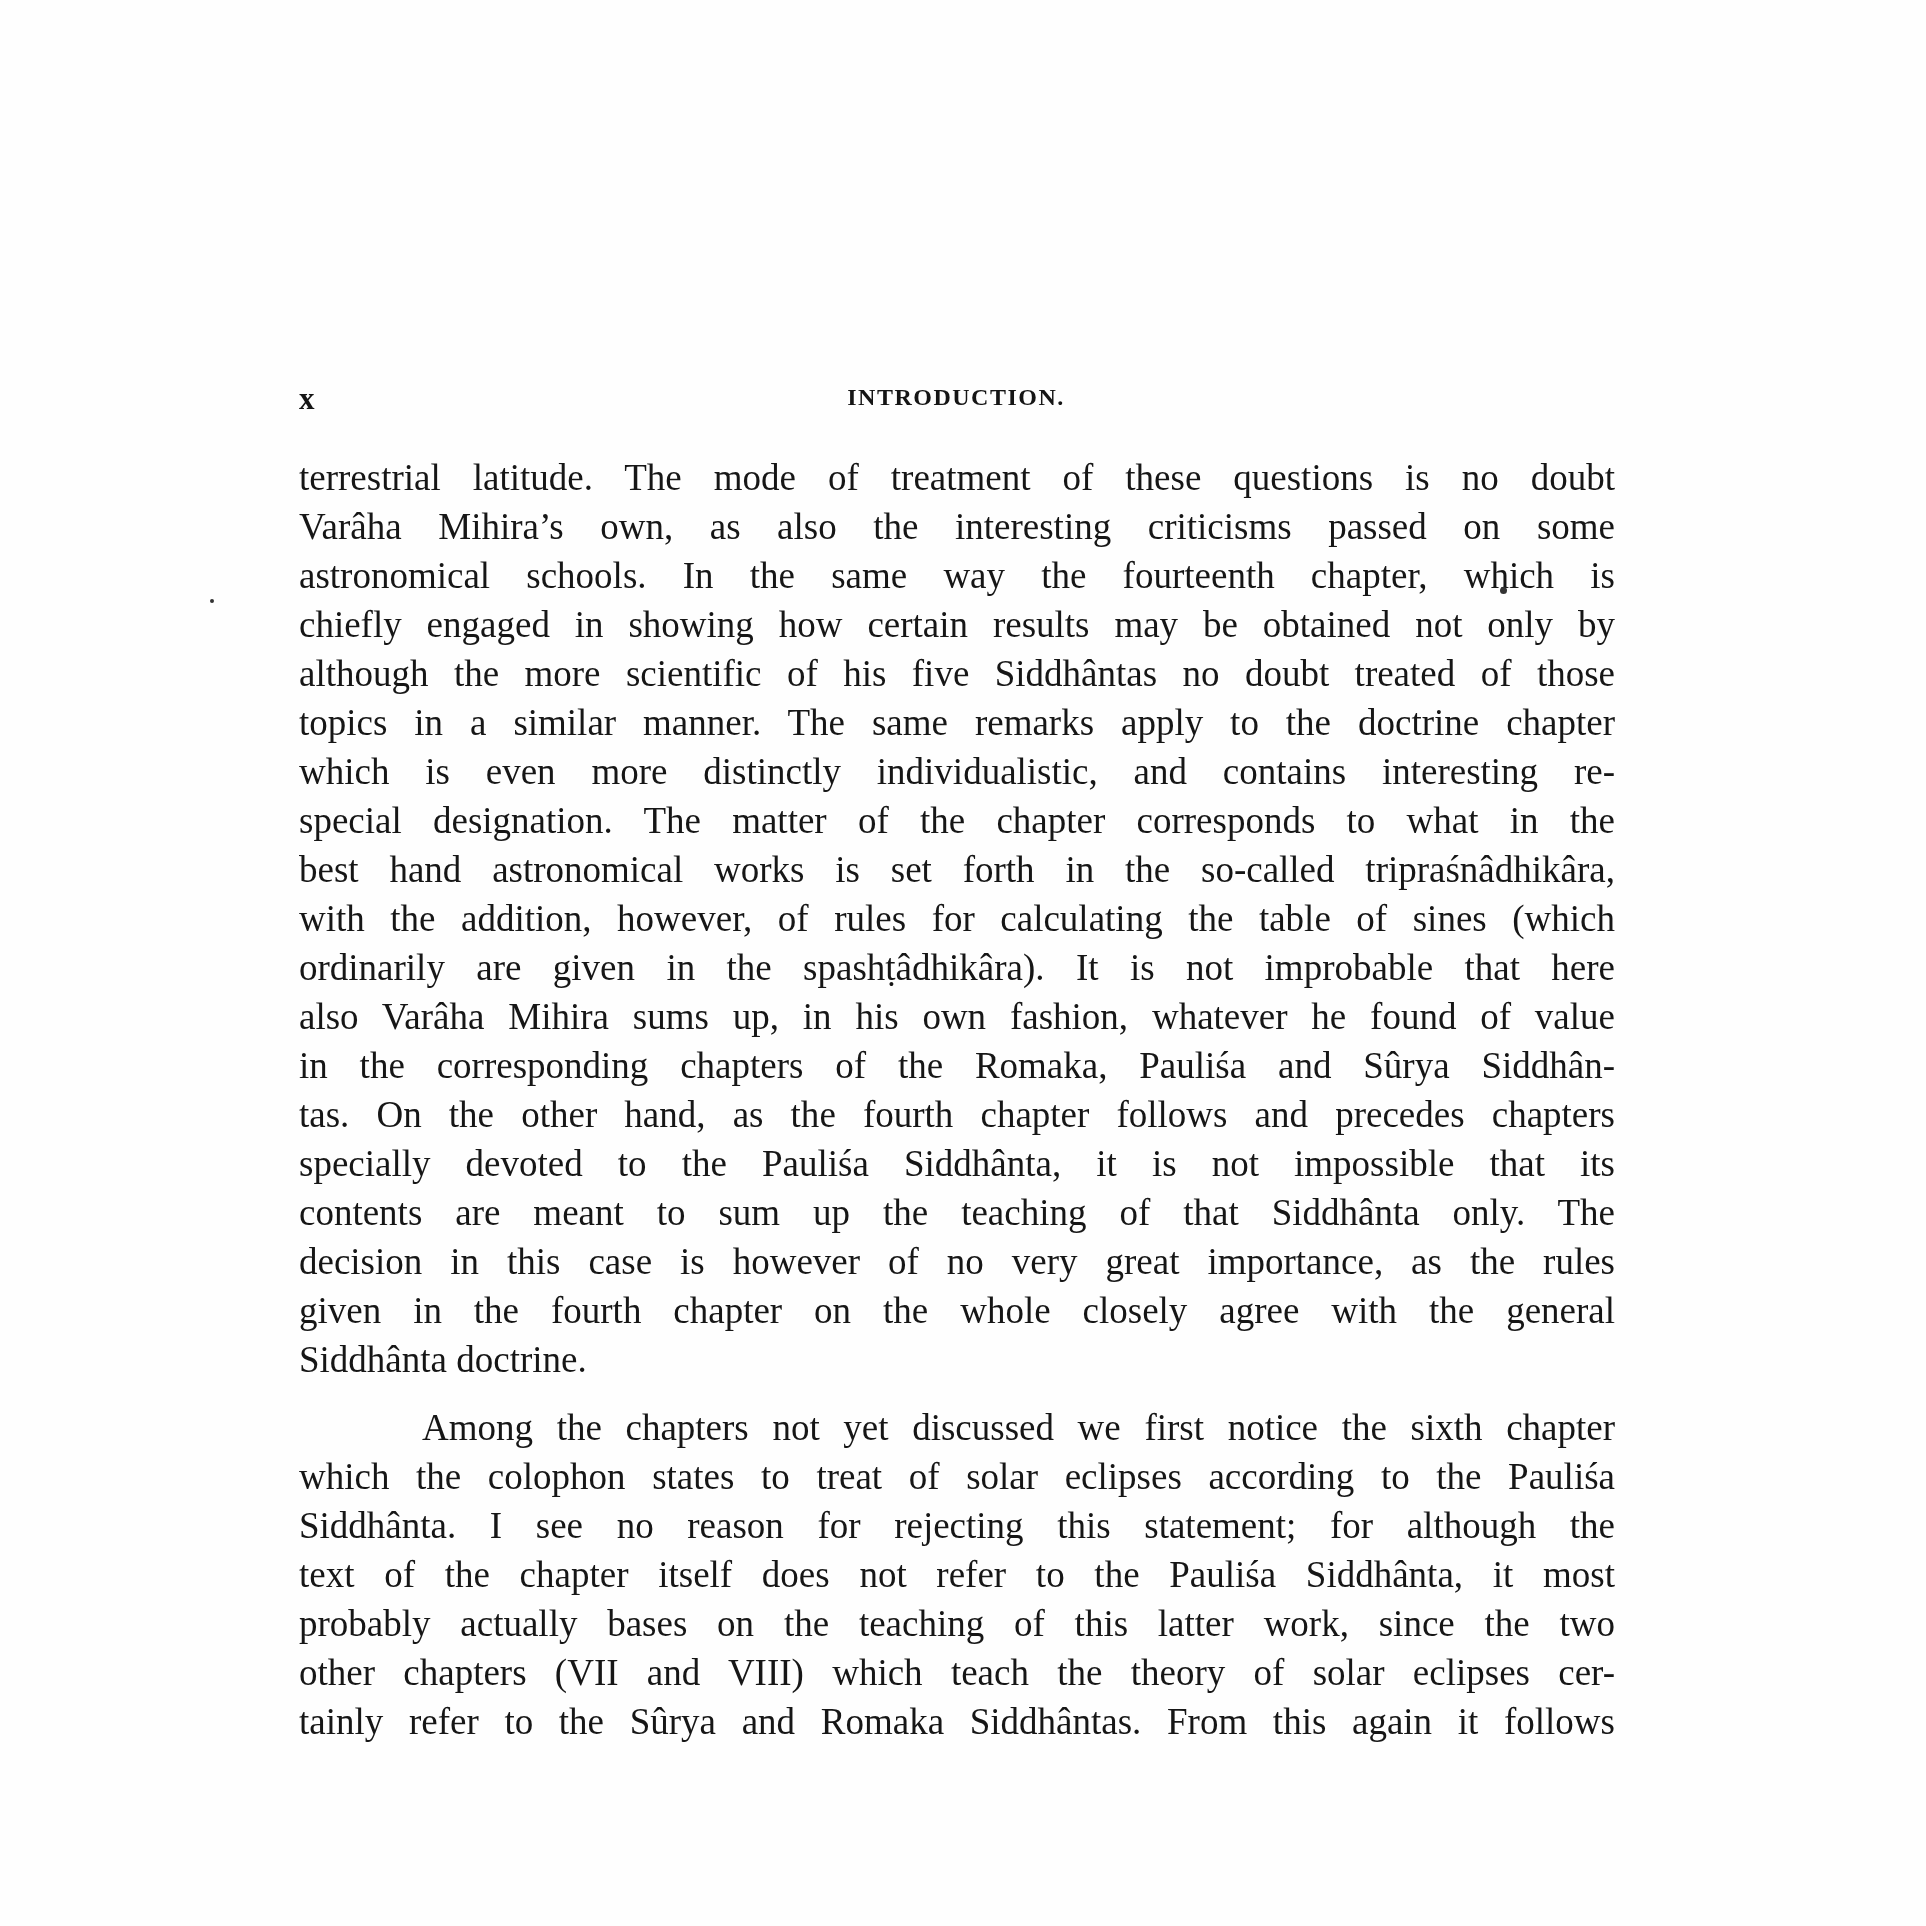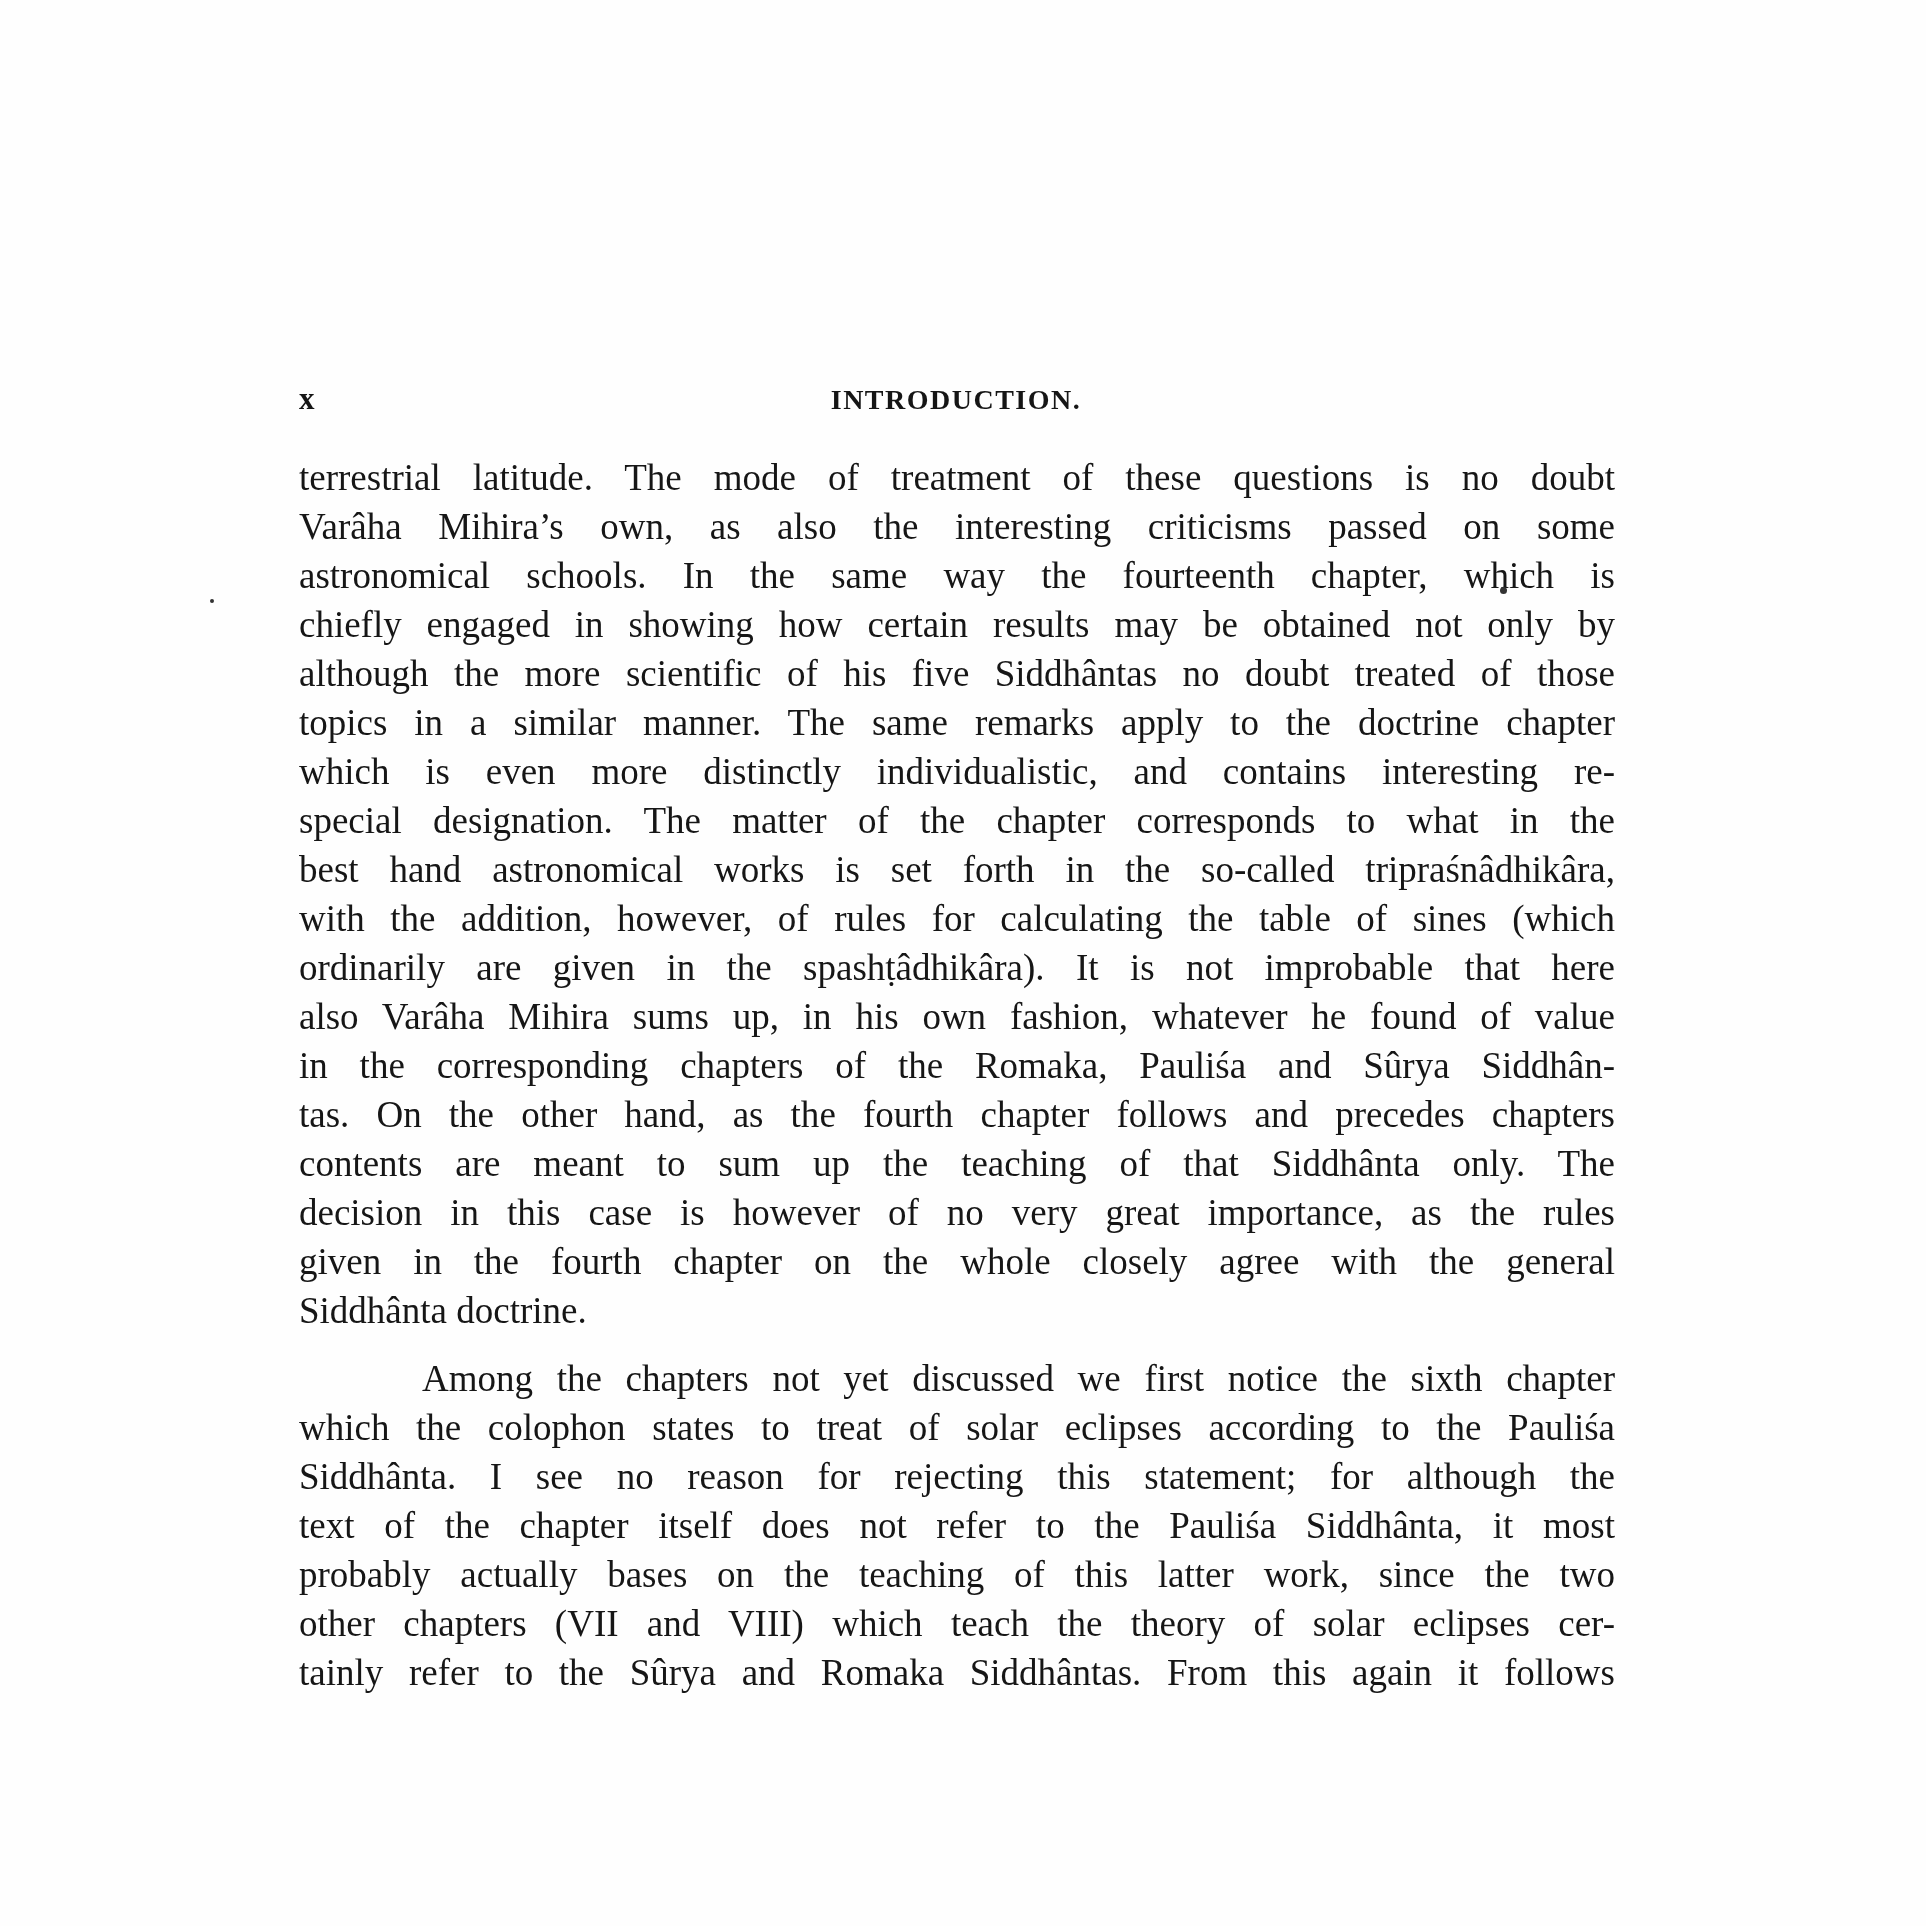--- a/index.html
+++ b/index.html
@@ -1,20 +1,20 @@
 <!DOCTYPE html>
 <html style="font-size:6.2px"><head>
 <meta charset="utf-8">
 <style>
   html, body { margin:0; padding:0; background:#ffffff; }
   body { width:1942px; height:2722px; position:relative; overflow:hidden; }
   .page { position:absolute; left:0; top:0; width:1942px; height:2722px; background:#fefefe; }
   .header { position:absolute; top:381px; left:299px; width:1314px; height:42px; font-family:"Liberation Serif","DejaVu Serif",serif; color:#151515; }
   .folio { position:absolute; left:0; top:0; font-size:31px; font-weight:bold; }
-  .running-head { position:absolute; left:0; right:0; top:3.1px; text-align:center; font-size:28px; letter-spacing:1.5px; font-weight:bold; }
+  .running-head { position:absolute; left:0; right:0; top:3.1px; text-align:center; font-size:24px; letter-spacing:1.5px; font-weight:bold; }
   .body { position:absolute; left:299px; top:453px; width:1316px; font-family:"Liberation Serif","DejaVu Serif",serif; font-size:37px; line-height:49px; color:#161616; }
   .line { display:block; text-align:justify; text-align-last:justify; white-space:nowrap; height:49px; overflow:visible; }
   .line.last { text-align-last:left; }
   .line.indent { padding-left:123px; }
   .para-gap { height:19px; }
   .speck { position:absolute; width:3.9px; height:3.9px; border-radius:50%; background:#333; }
 </style>
 </head>
 <body>
 
@@ -33,20 +33,21 @@
         <span class="line">although the more scientific of his five Siddhântas no doubt treated of those</span>
         <span class="line">topics in a similar manner.  The same remarks apply to the doctrine chapter</span>
         <span class="line">which is even more distinctly individualistic, and contains interesting re-</span>
         <span class="line">special designation.  The matter of the chapter corresponds to what in the</span>
         <span class="line">best hand astronomical works is set forth in the so-called tripraśnâdhikâra,</span>
         <span class="line">with the addition, however, of rules for calculating the table of sines (which</span>
         <span class="line">ordinarily are given in the spashṭâdhikâra).  It is not improbable that here</span>
         <span class="line">also Varâha Mihira sums up, in his own fashion, whatever he found of value</span>
         <span class="line">in the corresponding chapters of the Romaka, Pauliśa and Sûrya Siddhân-</span>
         <span class="line">tas.  On the other hand, as the fourth chapter follows and precedes chapters</span>
+        <span class="line">specially devoted to the Pauliśa Siddhânta, it is not impossible that its</span>
         <span class="line">contents are meant to sum up the teaching of that Siddhânta only.  The</span>
         <span class="line">decision in this case is however of no very great importance, as the rules</span>
         <span class="line">given in the fourth chapter on the whole closely agree with the general</span>
         <span class="line last">Siddhânta doctrine.</span>
       </div>
       <div class="para-gap"></div>
       <div>
         <span class="line indent">Among the chapters not yet discussed we first notice the sixth chapter</span>
         <span class="line">which the colophon states to treat of solar eclipses according to the Pauliśa</span>
         <span class="line">Siddhânta.  I see no reason for rejecting this statement; for although the</span>

